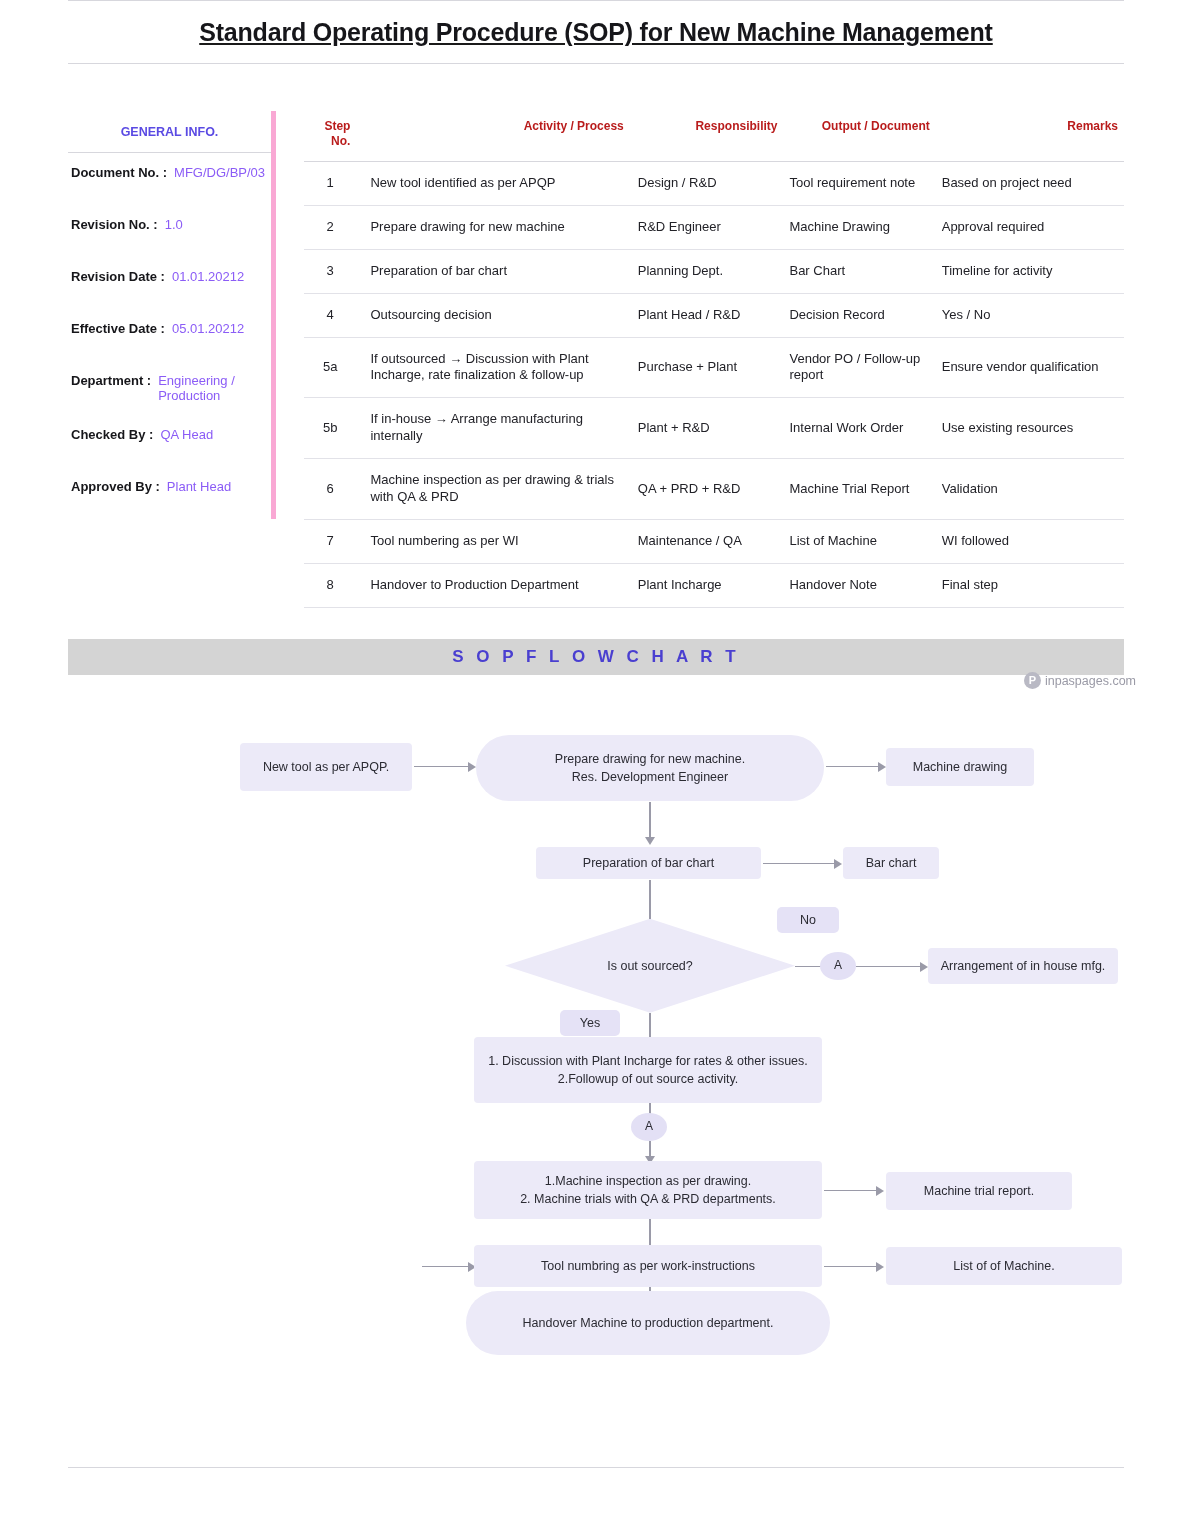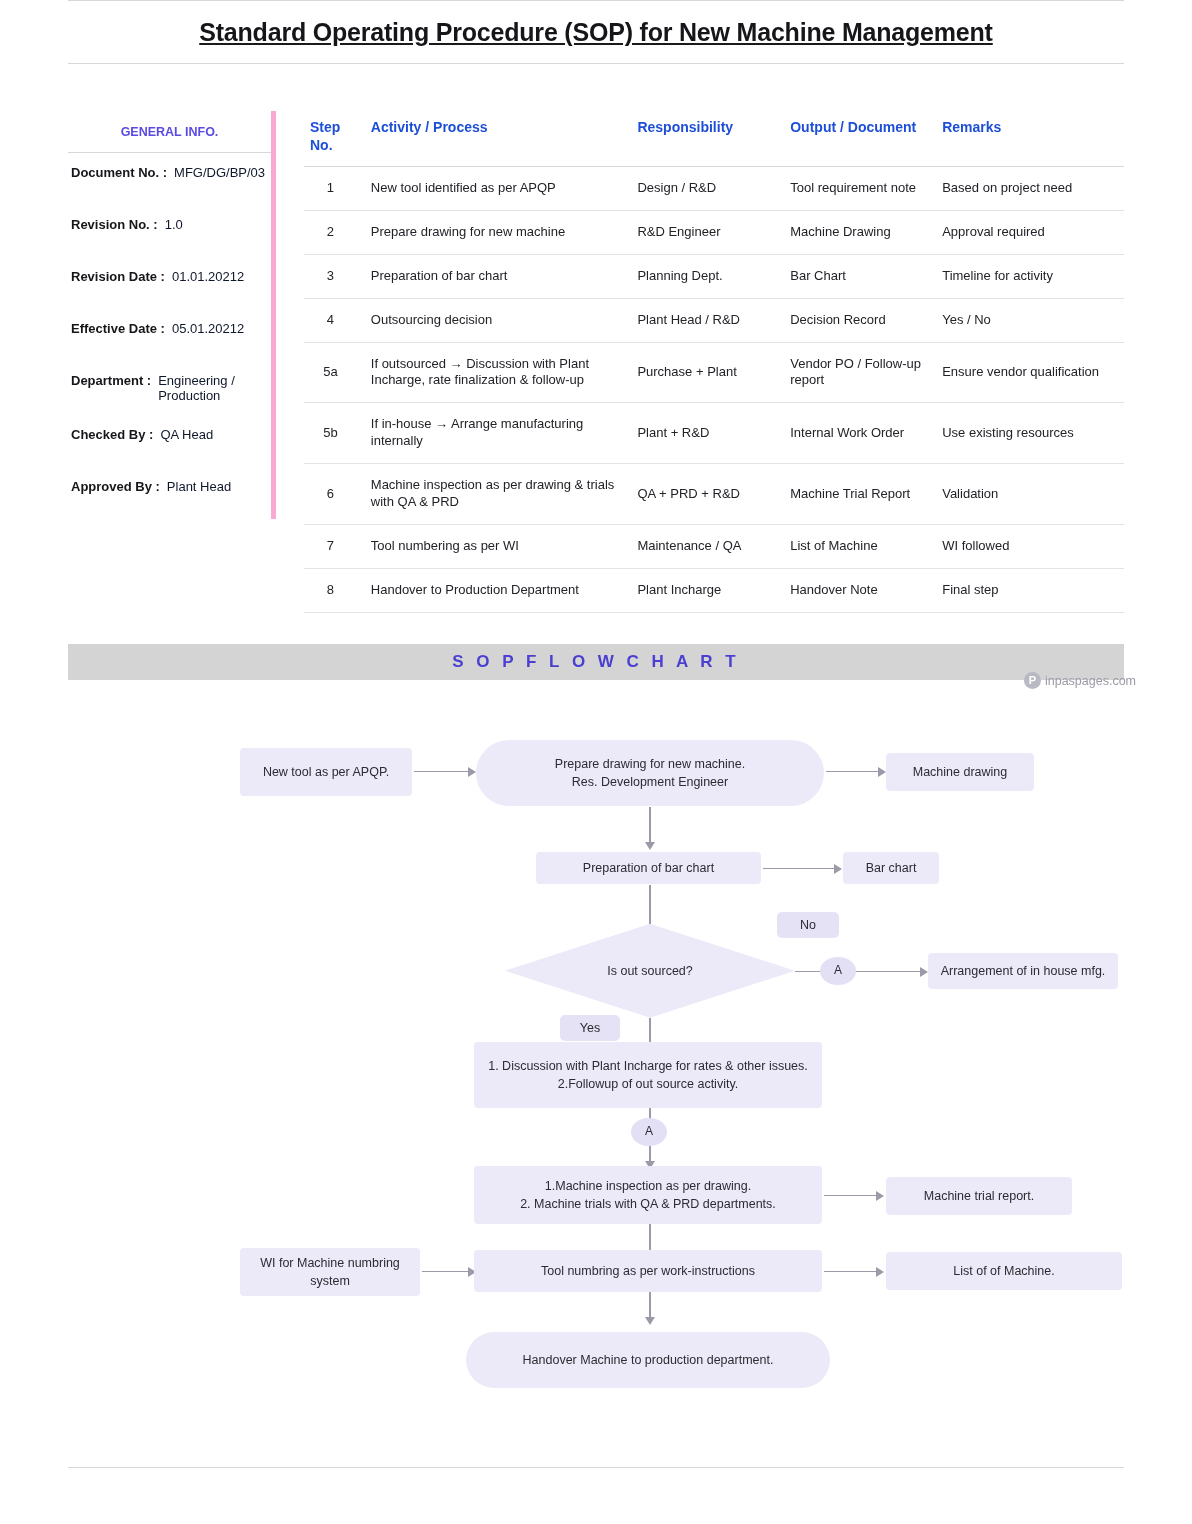--- a/index.html
+++ b/index.html
@@ -60,39 +60,39 @@
     padding: 12px 2px 12px 3px;
     min-height: 52px;
   }
   .gen-label {
     font-weight: bold;
     color: #16161a;
     white-space: nowrap;
     margin-right: 7px;
   }
   .gen-value {
-    color: #0f172a;
+    color: #8b5cf6;
   }
 
   .steps-col {
     flex: 1 1 auto;
     padding-left: 28px;
   }
   table.steps {
     width: 100%;
     border-collapse: collapse;
     font-size: 13px;
   }
   table.steps th {
-    color: #1d4ed8;
-    font-weight: bold;
-    font-size: 14px;
+    color: #b91c1c;
+    font-weight: bold;
+    font-size: 12px;
     padding: 8px 6px 12px;
     border-bottom: 1px solid #d7d7dd;
-    text-align: left;
+    text-align: right;
     vertical-align: top;
     line-height: 1.25;
   }
   table.steps td {
     padding: 13px 6px;
     border-bottom: 1px solid #e2e2e8;
     vertical-align: middle;
     color: #222228;
     line-height: 1.3;
   }
@@ -397,32 +397,31 @@
 2. Machine trials with QA &amp; PRD departments.</div>
 
     <div class="arrow h" style="left:756px; top:515px; width:54px;"></div>
     <div class="arrowhead ah-right" style="left:808px; top:511px;"></div>
 
     <div class="node" style="left:818px; top:497px; width:186px; height:38px;">Machine trial report.</div>
 
     <div class="arrow v" style="left:581px; top:544px; height:42px;"></div>
     <div class="arrowhead ah-down" style="left:577px; top:581px;"></div>
 
-    <div class="node" style="left:172px; top:568px; width:180px; height:48px; white-space:pre-line;">WI for Machine numbring system</div>
 
     <div class="arrow h" style="left:354px; top:591px; width:48px;"></div>
     <div class="arrowhead ah-right" style="left:400px; top:587px;"></div>
 
     <div class="node" style="left:406px; top:570px; width:348px; height:42px;">Tool numbring as per work-instructions</div>
 
     <div class="arrow h" style="left:756px; top:591px; width:54px;"></div>
     <div class="arrowhead ah-right" style="left:808px; top:587px;"></div>
 
     <div class="node" style="left:818px; top:572px; width:236px; height:38px;">List of of Machine.</div>
 
     <div class="arrow v" style="left:581px; top:612px; height:30px;"></div>
     <div class="arrowhead ah-down" style="left:577px; top:637px;"></div>
 
-    <div class="node round" style="left:398px; top:652px; width:364px; height:56px;">Handover Machine to production department.</div>
+    <div class="node round" style="left:398px; top:616px; width:364px; height:64px;">Handover Machine to production department.</div>
   </div>
 
   <div class="footer-rule"></div>
 </div>
 
 </body></html>

